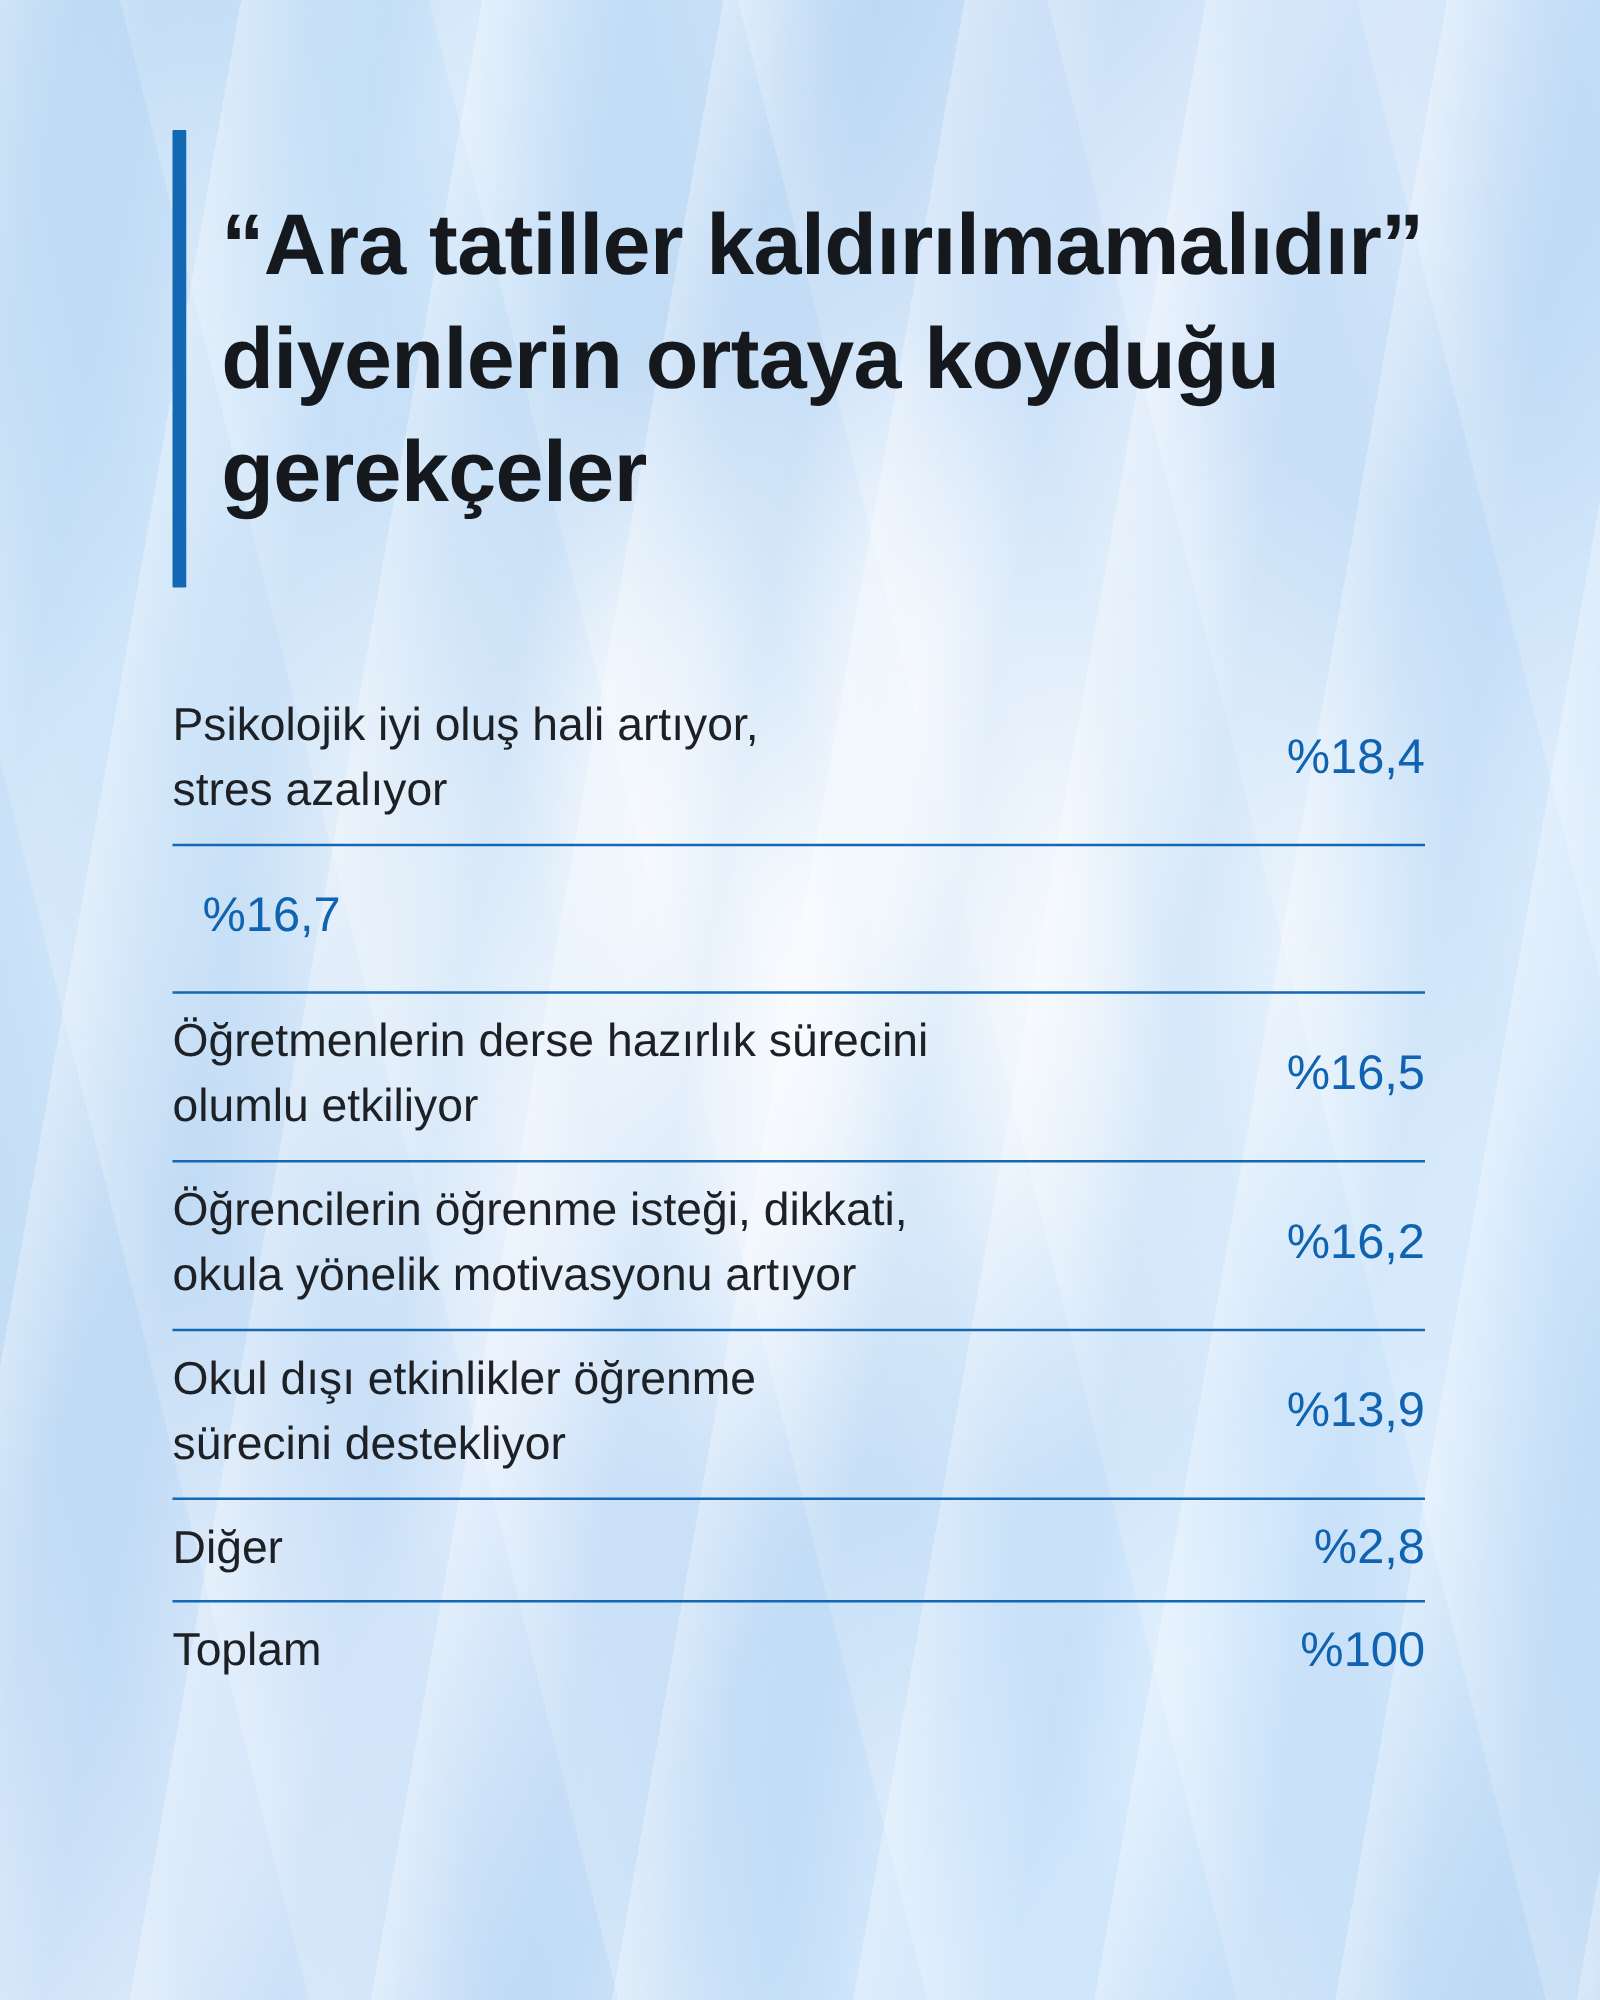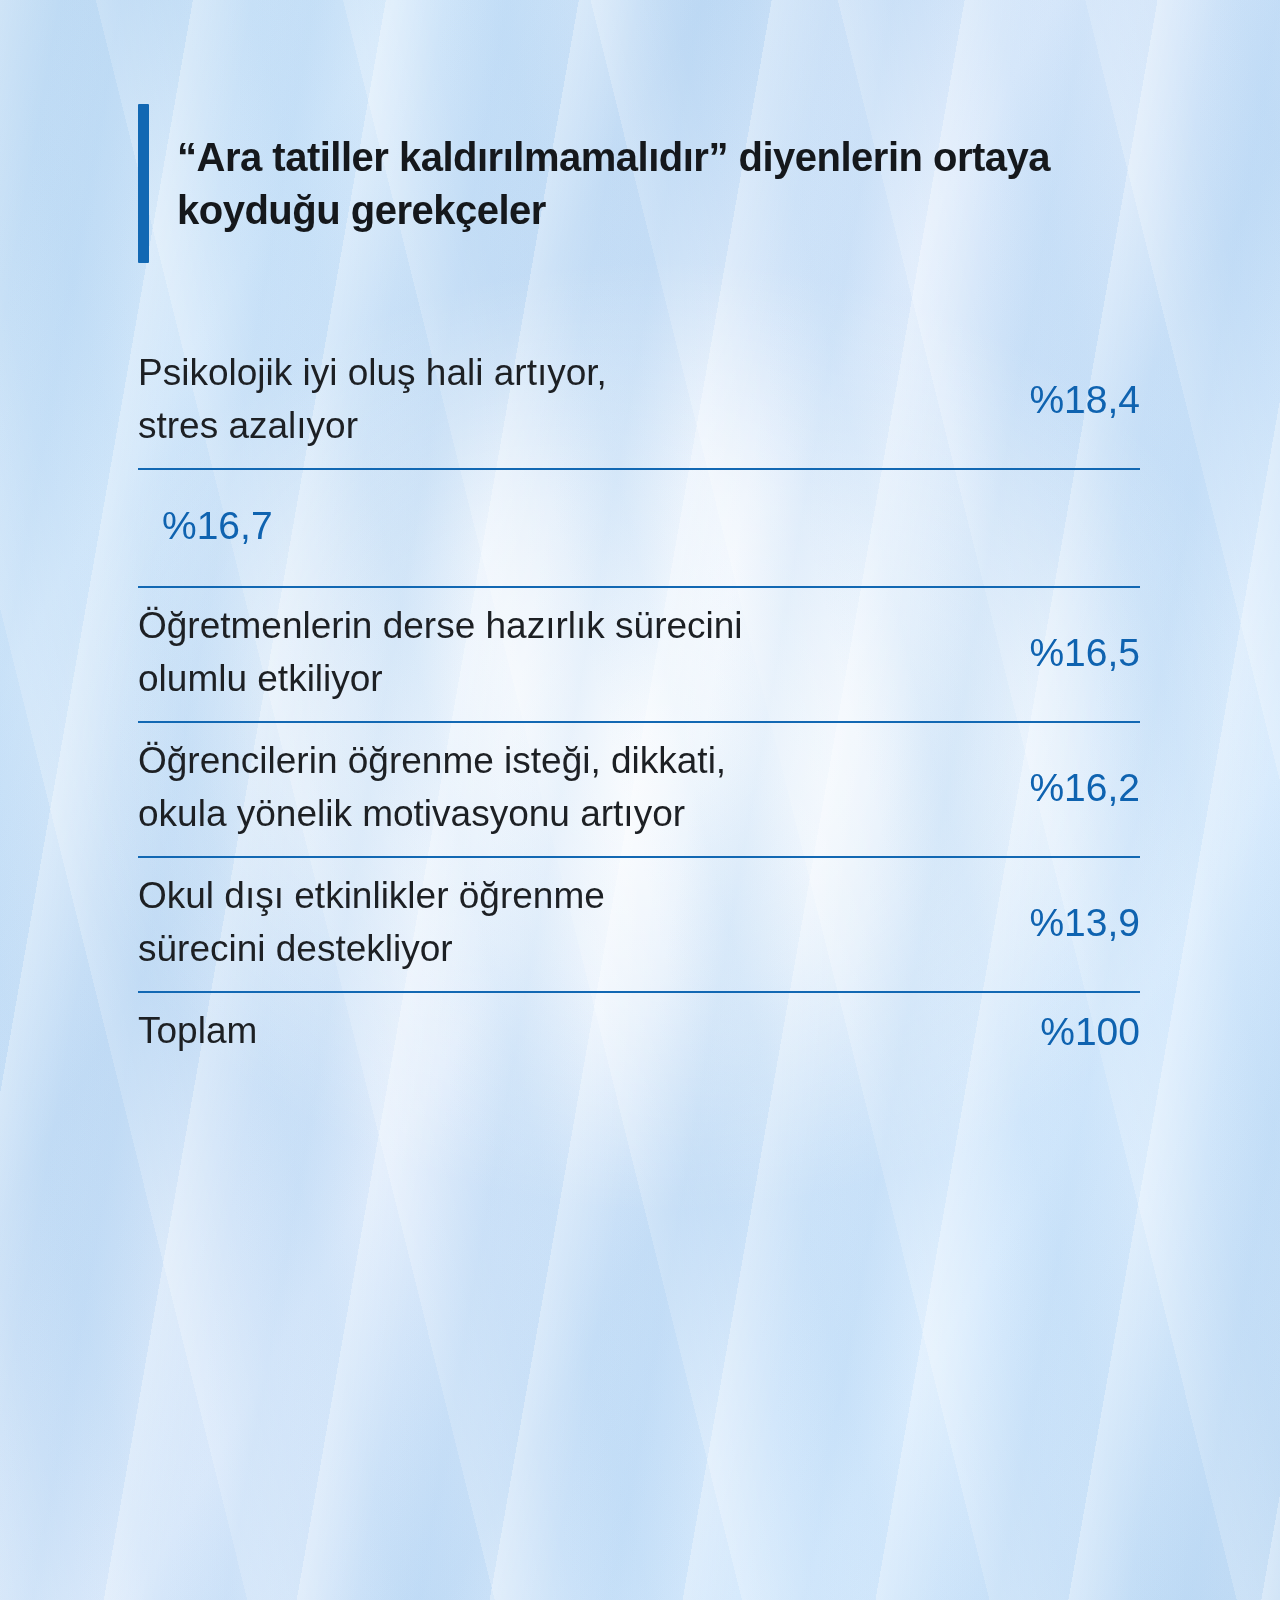--- a/index.html
+++ b/index.html
@@ -43,21 +43,21 @@
     padding-top: 104px;
   }
   .title-bar {
     width: 11px;
     background: #1268b3;
     flex: 0 0 auto;
     margin-right: 28px;
     border-radius: 1px;
   }
   .title-text {
-    font-size: 40px;
+    font-size: 69px;
     line-height: 1.32;
     font-weight: 700;
     color: #15181c;
     letter-spacing: -0.5px;
     max-width: 1000px;
   }
 
   
   .table {
     margin-top: 72px;
@@ -130,20 +130,24 @@
         <div class="row-value">%16,2</div>
       </div>
 
 
       <div class="row">
         <div class="row-label">Okul dışı etkinlikler öğrenme
 sürecini destekliyor</div>
         <div class="row-value">%13,9</div>
       </div>
 
+      <div class="row compact">
+        <div class="row-label">Diğer</div>
+        <div class="row-value">%2,8</div>
+      </div>
 
       <div class="row compact">
         <div class="row-label">Toplam</div>
         <div class="row-value">%100</div>
       </div>
 
     </div>
   </div>
 </div>
 

